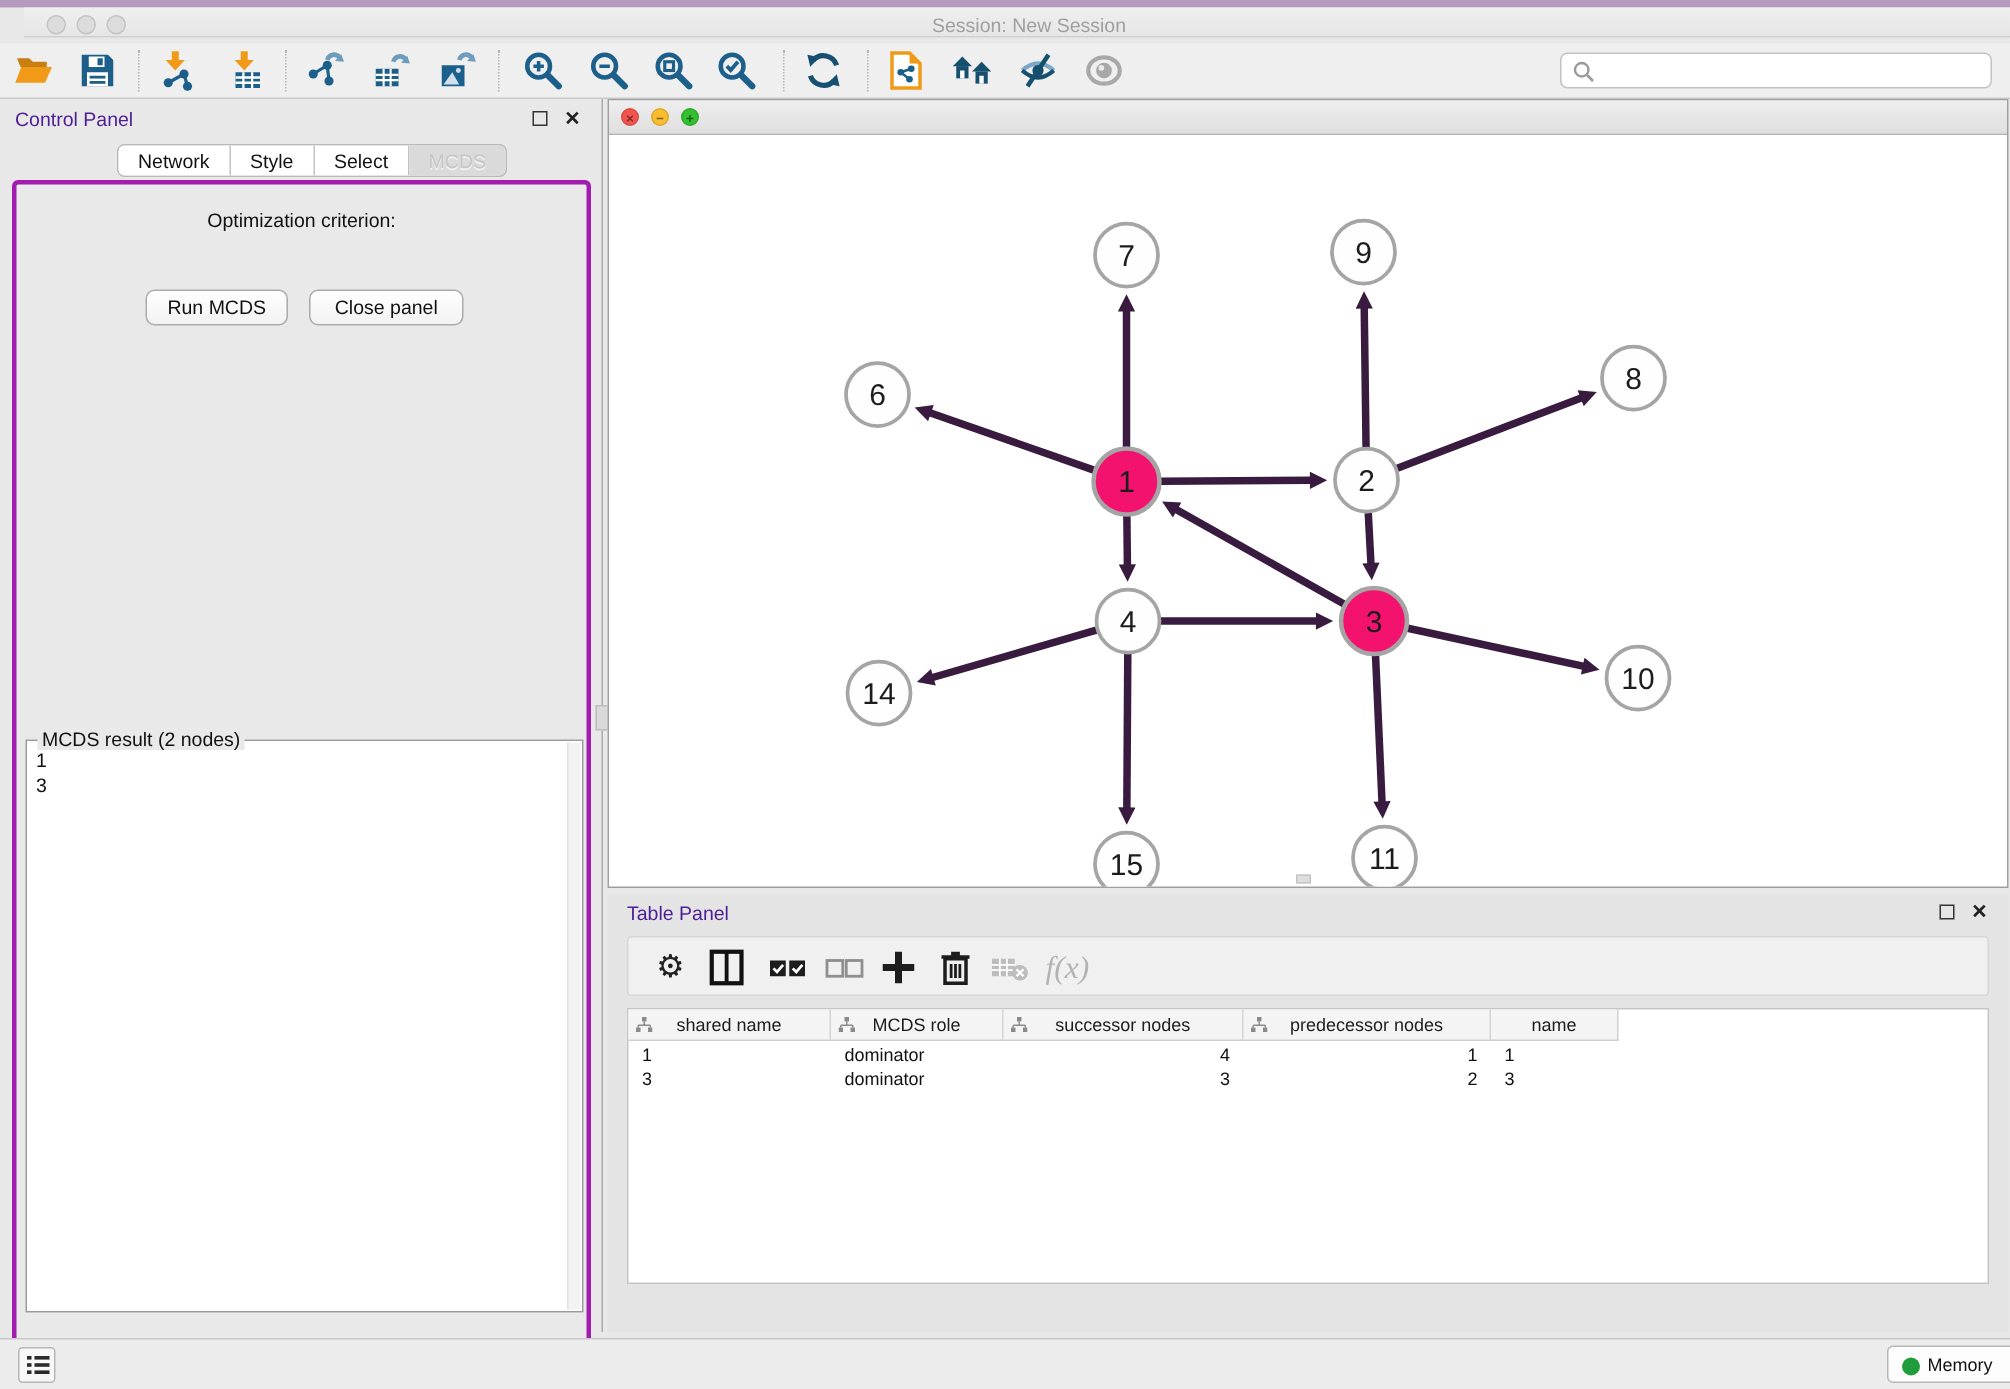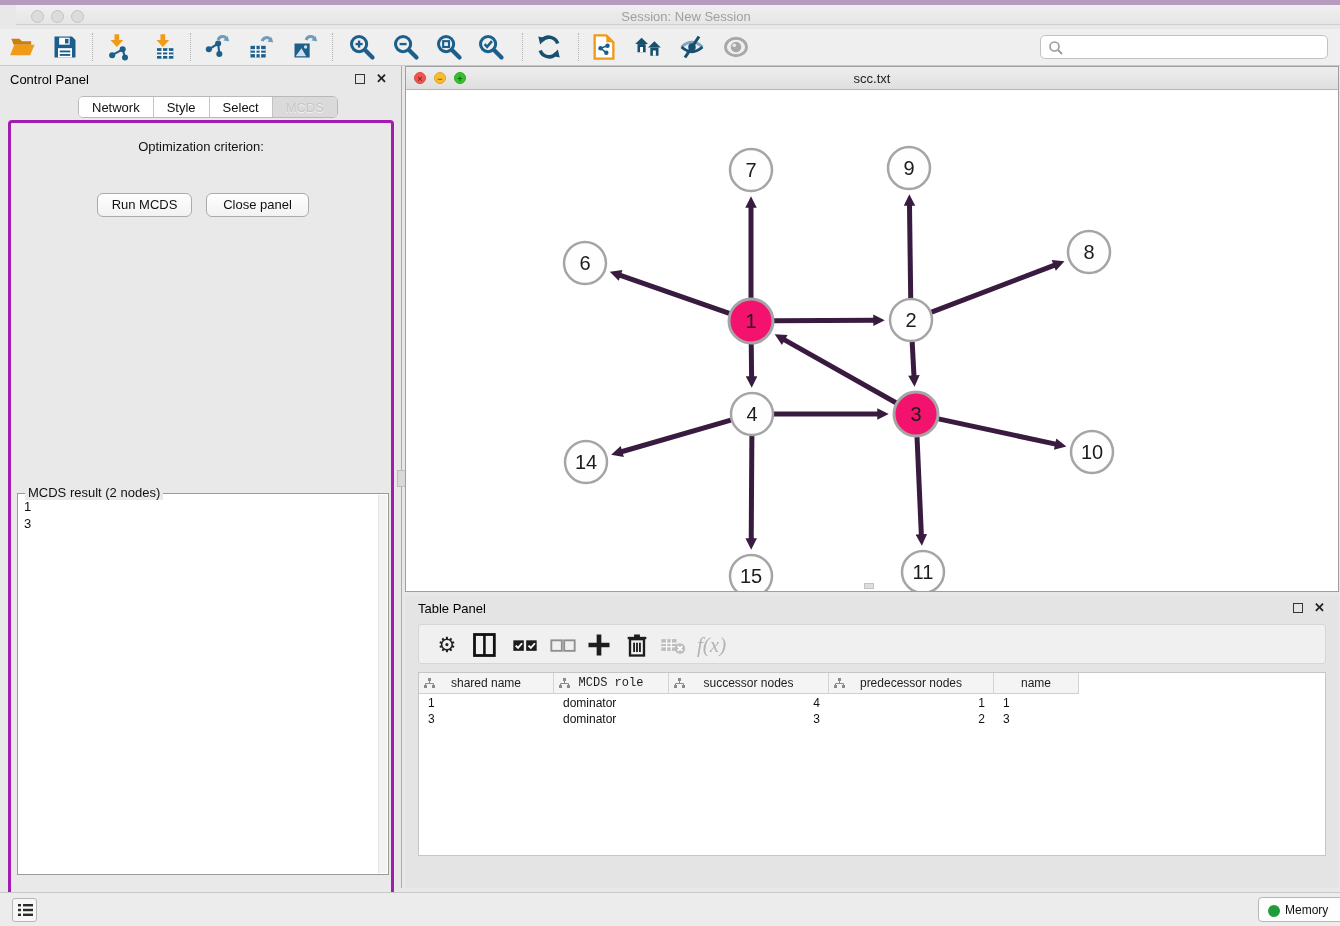--- a/index.html
+++ b/index.html
@@ -17,21 +17,21 @@
   
   #toolbar { left:0; top:29px; width:1340px; height:37px; background:#efefef; border-bottom:1px solid #c9c9c9; }
   .tb-icon { width:28px; height:28px; top:4px; cursor:default; }
   .tb-sep { width:1px; top:4px; height:28px; border-left:1px dotted #b5b5b5; }
   #global-search { left:1040px; top:6px; width:288px; height:24px; background:#fff; border:1px solid #c2c2c2; border-radius:5px; }
   #global-search input { position:absolute; left:26px; top:1px; width:255px; height:20px; border:none; outline:none; font-size:13px; background:transparent; }
 
   
   #control-panel { left:0; top:66px; width:402px; height:822px; background:#e8e8e8; border-right:1px solid #ababab; }
   #cp-header { left:0; top:0; width:100%; height:26px; }
-  .panel-title { font-size:13px; color:#000000; }
+  .panel-title { font-size:13px; color:#4c1d95; }
   .float-icon { width:10px; height:10px; border:1.5px solid #333; }
   .close-icon { font-size:13px; font-weight:bold; color:#222; line-height:12px; }
   .tabgroup { display:flex; border:1px solid #b9b9b9; border-radius:5px; overflow:hidden; background:#fff; height:22px; }
   .tab { padding:0 13px; line-height:21px; font-size:13px; color:#111; background:#fff; border-right:1px solid #c3c3c3; white-space:nowrap; }
   .tab:last-child { border-right:none; }
   .tab.selected { background:#dadada; color:#c6c6c6; text-shadow:0 1px 0 #f2f2f2; }
   #cp-body { left:8px; top:54px; width:386px; height:856px; background:#e9e9e9; border:3px solid #a21caf; border-radius:4px; }
   #opt-label { left:0; top:16px; width:100%; text-align:center; font-size:13px; color:#111; }
   #criterion-select { left:36px; top:38px; width:312px; height:24px; background:#fff; border:1px solid #a9a9a9; border-radius:4px; font-size:13px; color:#111; line-height:22px; padding-left:10px; }
   .updown { position:absolute; right:9px; top:4px; width:9px; }
@@ -305,21 +305,20 @@
   </div>
 </div>
 
 <div class="abs" id="v-splitter-handle"></div>
 
 <div class="abs" id="network-window">
   <div class="abs" id="nw-titlebar">
     <div class="abs nw-dot" style="left:8px;background:#f3554e;border:1px solid #d84b44">×</div>
     <div class="abs nw-dot" style="left:28px;background:#f8bc2e;border:1px solid #dca72b">−</div>
     <div class="abs nw-dot" style="left:48px;background:#33c12f;border:1px solid #2ca82a">+</div>
-    <div class="abs" id="nw-title">scc.txt</div>
   </div>
   <svg class="abs" id="graph-svg" width="932" height="501" viewBox="0 0 932 501">
       <defs>
         <marker id="arrow" viewBox="0 0 10 10" refX="1.5" refY="5" markerWidth="3" markerHeight="2.3" orient="auto" markerUnits="strokeWidth">
           <path d="M0,0 L10,5 L0,10 z" fill="#3a1b40"></path>
         </marker>
       </defs>
       <line x1="345" y1="208" x2="345" y2="116" stroke="#3a1b40" stroke-width="5" marker-end="url(#arrow)"></line>
       <line x1="323.28718253123094" y1="223.4135938964542" x2="212.98527951633417" y2="184.87437477076736" stroke="#3a1b40" stroke-width="5" marker-end="url(#arrow)"></line>
       <line x1="367.99955079441025" y1="230.85625280753493" x2="469.0007031044013" y2="230.22499560559748" stroke="#3a1b40" stroke-width="5" marker-end="url(#arrow)"></line>
@@ -431,21 +430,21 @@
               <rect x="0" y="7" width="3" height="3"></rect>
               <rect x="8" y="7" width="3" height="3"></rect>
             </g>
             <g stroke="#8a8a8a" stroke-width="1">
               <line x1="5.5" y1="3" x2="5.5" y2="5.5"></line>
               <line x1="1.5" y1="5.5" x2="9.5" y2="5.5"></line>
               <line x1="1.5" y1="5.5" x2="1.5" y2="7"></line>
               <line x1="9.5" y1="5.5" x2="9.5" y2="7"></line>
             </g>
           </svg><span>shared name</span></div>
-        <div class="nt-h" style="width: 115px; font-family: Liberation Mono, monospace;"><svg class="nt-tree-icon" width="11" height="11" viewBox="0 0 11 11">
+        <div class="nt-h" style="width: 115px;"><svg class="nt-tree-icon" width="11" height="11" viewBox="0 0 11 11">
             <g fill="#8a8a8a">
               <rect x="4" y="0" width="3" height="3"></rect>
               <rect x="0" y="7" width="3" height="3"></rect>
               <rect x="8" y="7" width="3" height="3"></rect>
             </g>
             <g stroke="#8a8a8a" stroke-width="1">
               <line x1="5.5" y1="3" x2="5.5" y2="5.5"></line>
               <line x1="1.5" y1="5.5" x2="9.5" y2="5.5"></line>
               <line x1="1.5" y1="5.5" x2="1.5" y2="7"></line>
               <line x1="9.5" y1="5.5" x2="9.5" y2="7"></line>

